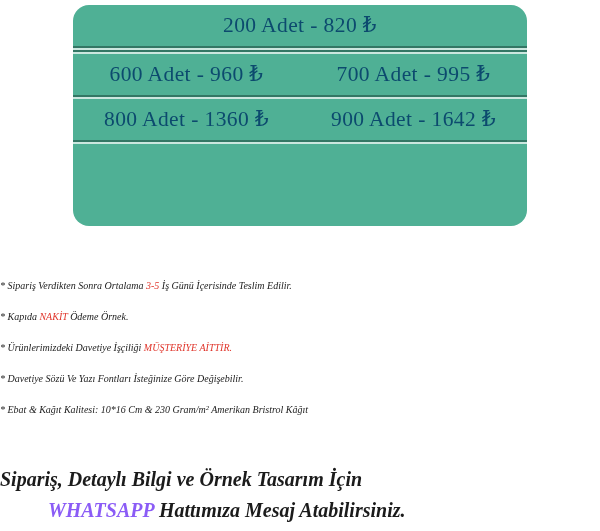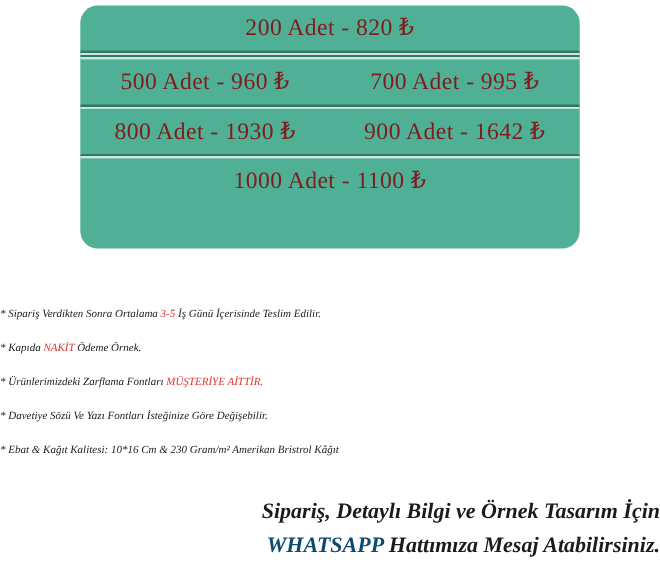--- a/index.html
+++ b/index.html
@@ -31,21 +31,21 @@
     height: 41px;
   }
   .row-divider {
     height: 4px;
     background: linear-gradient(to bottom,
       rgba(22, 62, 52, 0.50) 0%, rgba(22, 62, 52, 0.50) 50%,
       rgba(255, 255, 255, 0.70) 50%, rgba(255, 255, 255, 0.70) 100%);
   }
   .price-cell {
     flex: 1;
-    color: #7f1d1d;
+    color: #0c4a6e;
     font-size: 21.5px;
     line-height: 41px;
     text-align: center;
     letter-spacing: 0.4px;
     white-space: nowrap;
   }
 
   
   .notes {
     position: absolute;
@@ -62,66 +62,66 @@
     line-height: 31px;
     white-space: nowrap;
   }
   .hl-red {
     color: #E0352B;
   }
 
   
   .contact {
     position: absolute;
-    top: 450px;
+    top: 464px;
     left: 0;
     width: 600px;
-    text-align: right;
+    text-align: left;
     font-style: italic;
     font-weight: 600;
     font-size: 20px;
     color: #1b1b1b;
   }
   .contact-line {
     margin: 0;
     line-height: 31px;
     white-space: nowrap;
   }
   .hl-green {
-    color: #0c4a6e;
+    color: #8b5cf6;
+    margin-left: 48px;
   }
 </style>
 </head>
 <body>
 
 <div class="price-table">
   <div class="price-row">
     <div class="price-cell">200 Adet - 820 ₺</div>
   </div>
   <div class="row-divider"></div>
   <div class="row-divider"></div>
   <div class="price-row">
-    <div class="price-cell">500 Adet - 960 ₺</div>
+    <div class="price-cell">600 Adet - 960 ₺</div>
     <div class="price-cell">700 Adet - 995 ₺</div>
   </div>
   <div class="row-divider"></div>
   <div class="price-row">
-    <div class="price-cell">800 Adet - 1930 ₺</div>
+    <div class="price-cell">800 Adet - 1360 ₺</div>
     <div class="price-cell">900 Adet - 1642 ₺</div>
   </div>
   <div class="row-divider"></div>
   <div class="price-row">
-    <div class="price-cell">1000 Adet - 1100 ₺</div>
   </div>
 </div>
 
 <div class="notes">
   <p class="note-line"><span>* Sipariş Verdikten Sonra Ortalama </span><span class="hl-red">3-5</span><span> İş Günü İçerisinde Teslim Edilir.</span></p>
   <p class="note-line"><span>* Kapıda </span><span class="hl-red">NAKİT</span><span> Ödeme Örnek.</span></p>
-  <p class="note-line"><span>* Ürünlerimizdeki Zarflama Fontları </span><span class="hl-red">MÜŞTERİYE AİTTİR.</span><span></span></p>
+  <p class="note-line"><span>* Ürünlerimizdeki Davetiye İşçiliği </span><span class="hl-red">MÜŞTERİYE AİTTİR.</span><span></span></p>
   <p class="note-line"><span>* Davetiye Sözü Ve Yazı Fontları İsteğinize Göre Değişebilir.</span></p>
   <p class="note-line"><span>* Ebat &amp; Kağıt Kalitesi: 10*16 Cm &amp; 230 Gram/m² Amerikan Bristrol Kâğıt</span></p>
 </div>
 
 <div class="contact">
   <p class="contact-line">Sipariş, Detaylı Bilgi ve Örnek Tasarım İçin</p>
   <p class="contact-line"><span class="hl-green">WHATSAPP</span><span> Hattımıza Mesaj Atabilirsiniz.</span></p>
 </div>
 
 </body></html>

